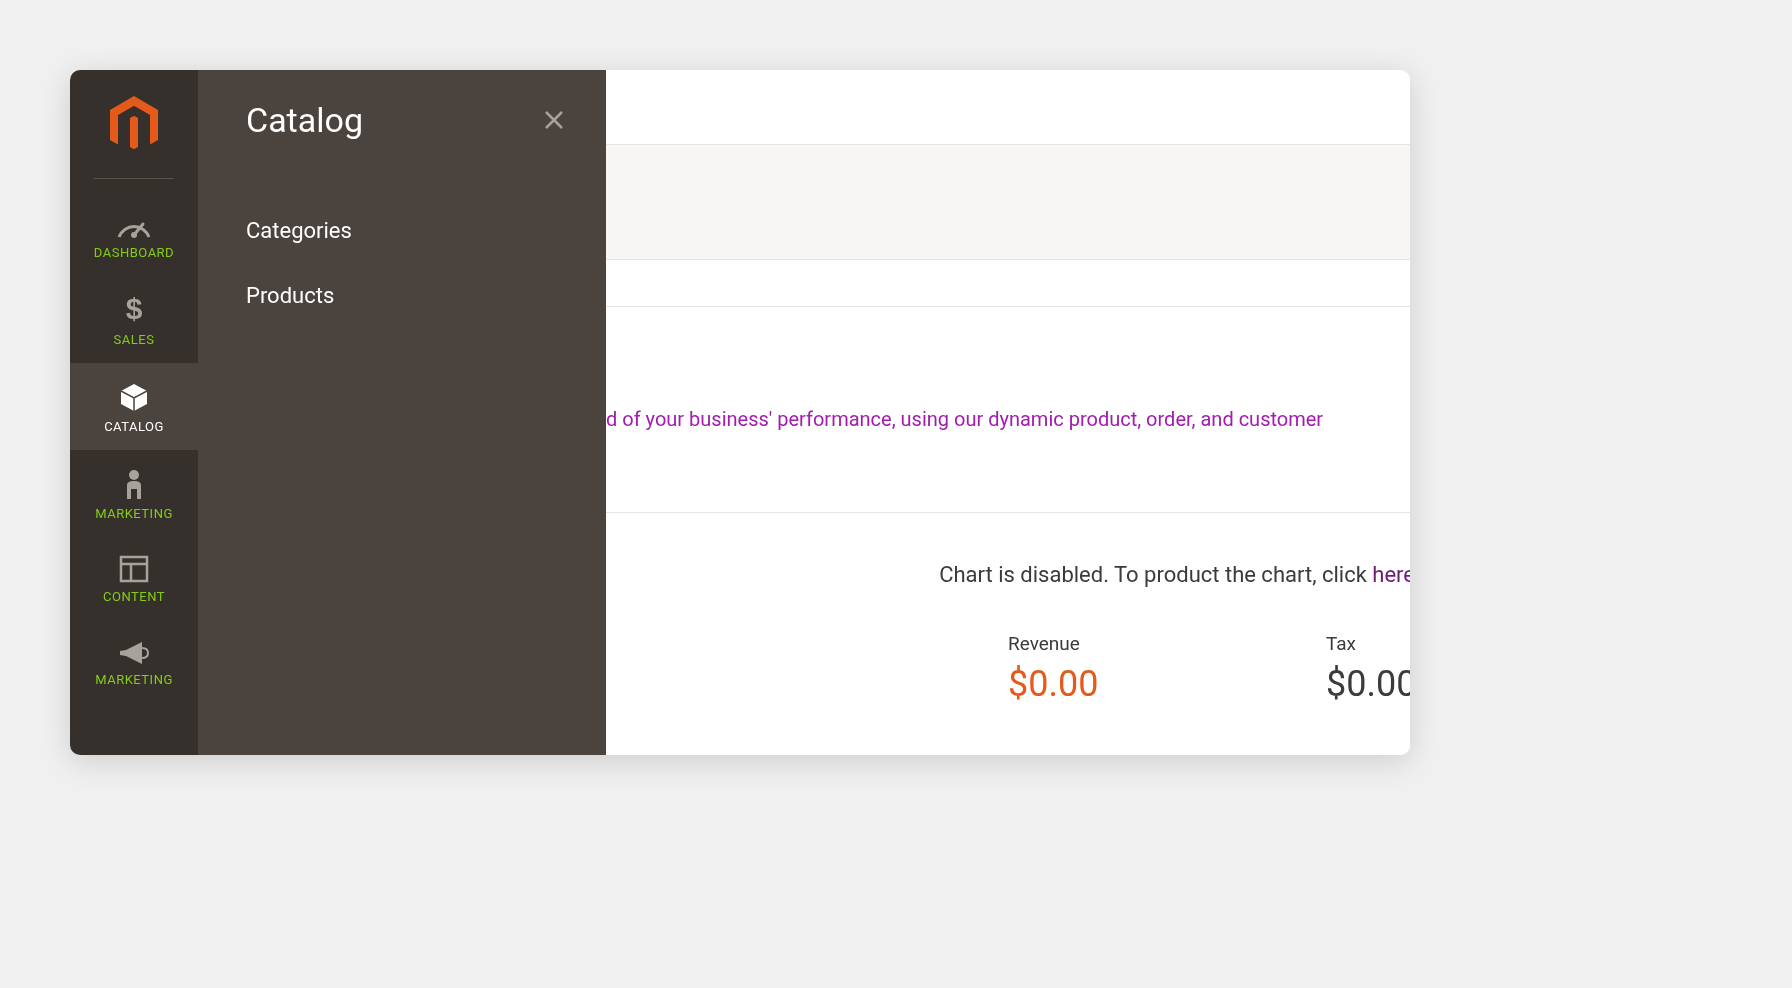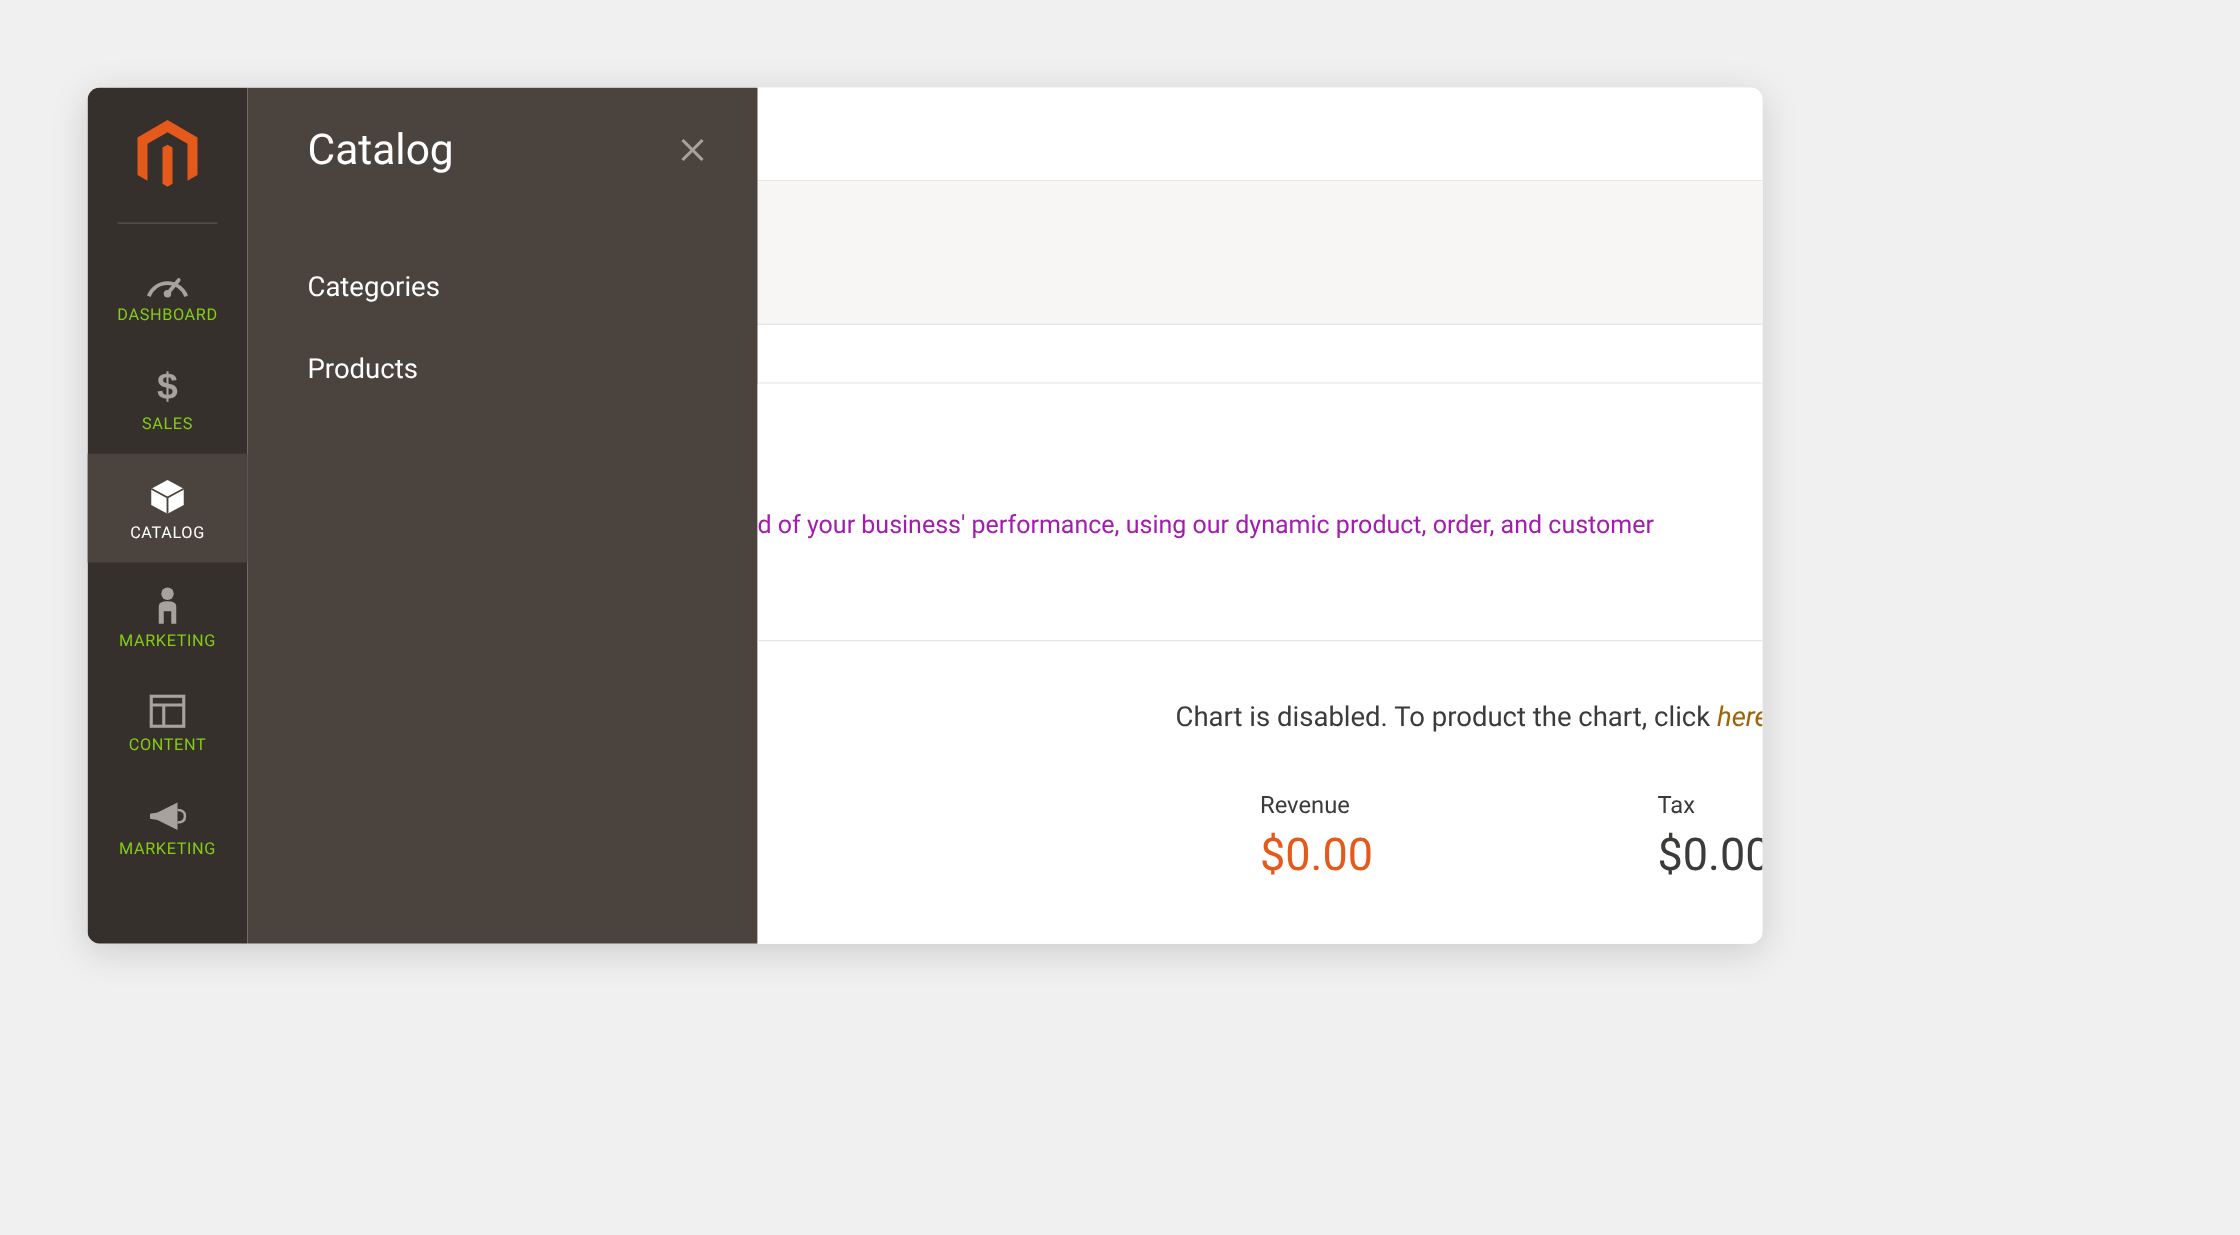--- a/index.html
+++ b/index.html
@@ -142,23 +142,22 @@
   }
   .chart-msg {
     position: absolute;
     top: 255px;
     right: -5px;
     font-size: 22px;
     color: #3d3b39;
     white-space: nowrap;
   }
   .chart-link {
-    color: #a16207;
-    cursor: pointer;
-    font-style: italic;
+    color: #701a75;
+    cursor: pointer;
   }
   .stats-row {
     position: absolute;
     top: 325px;
     left: 0;
     right: 0;
     display: flex;
   }
   .stat-block {
     min-width: 318px;

